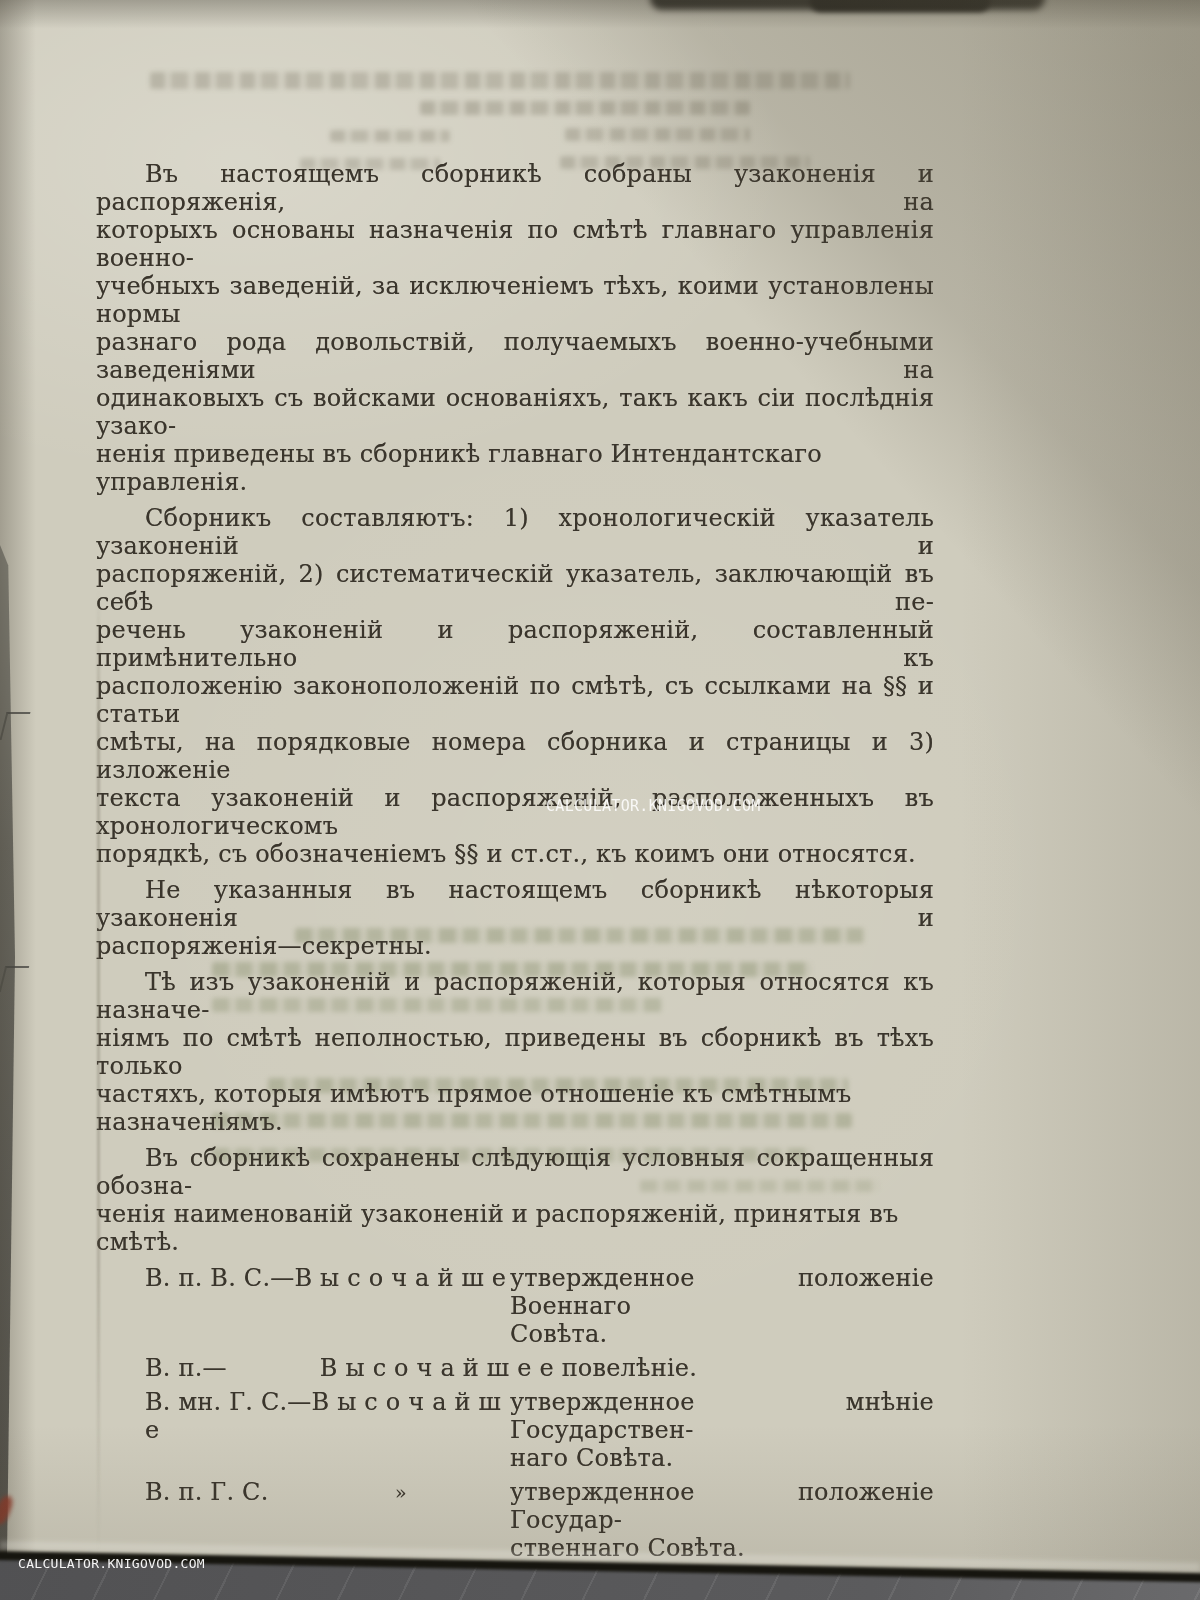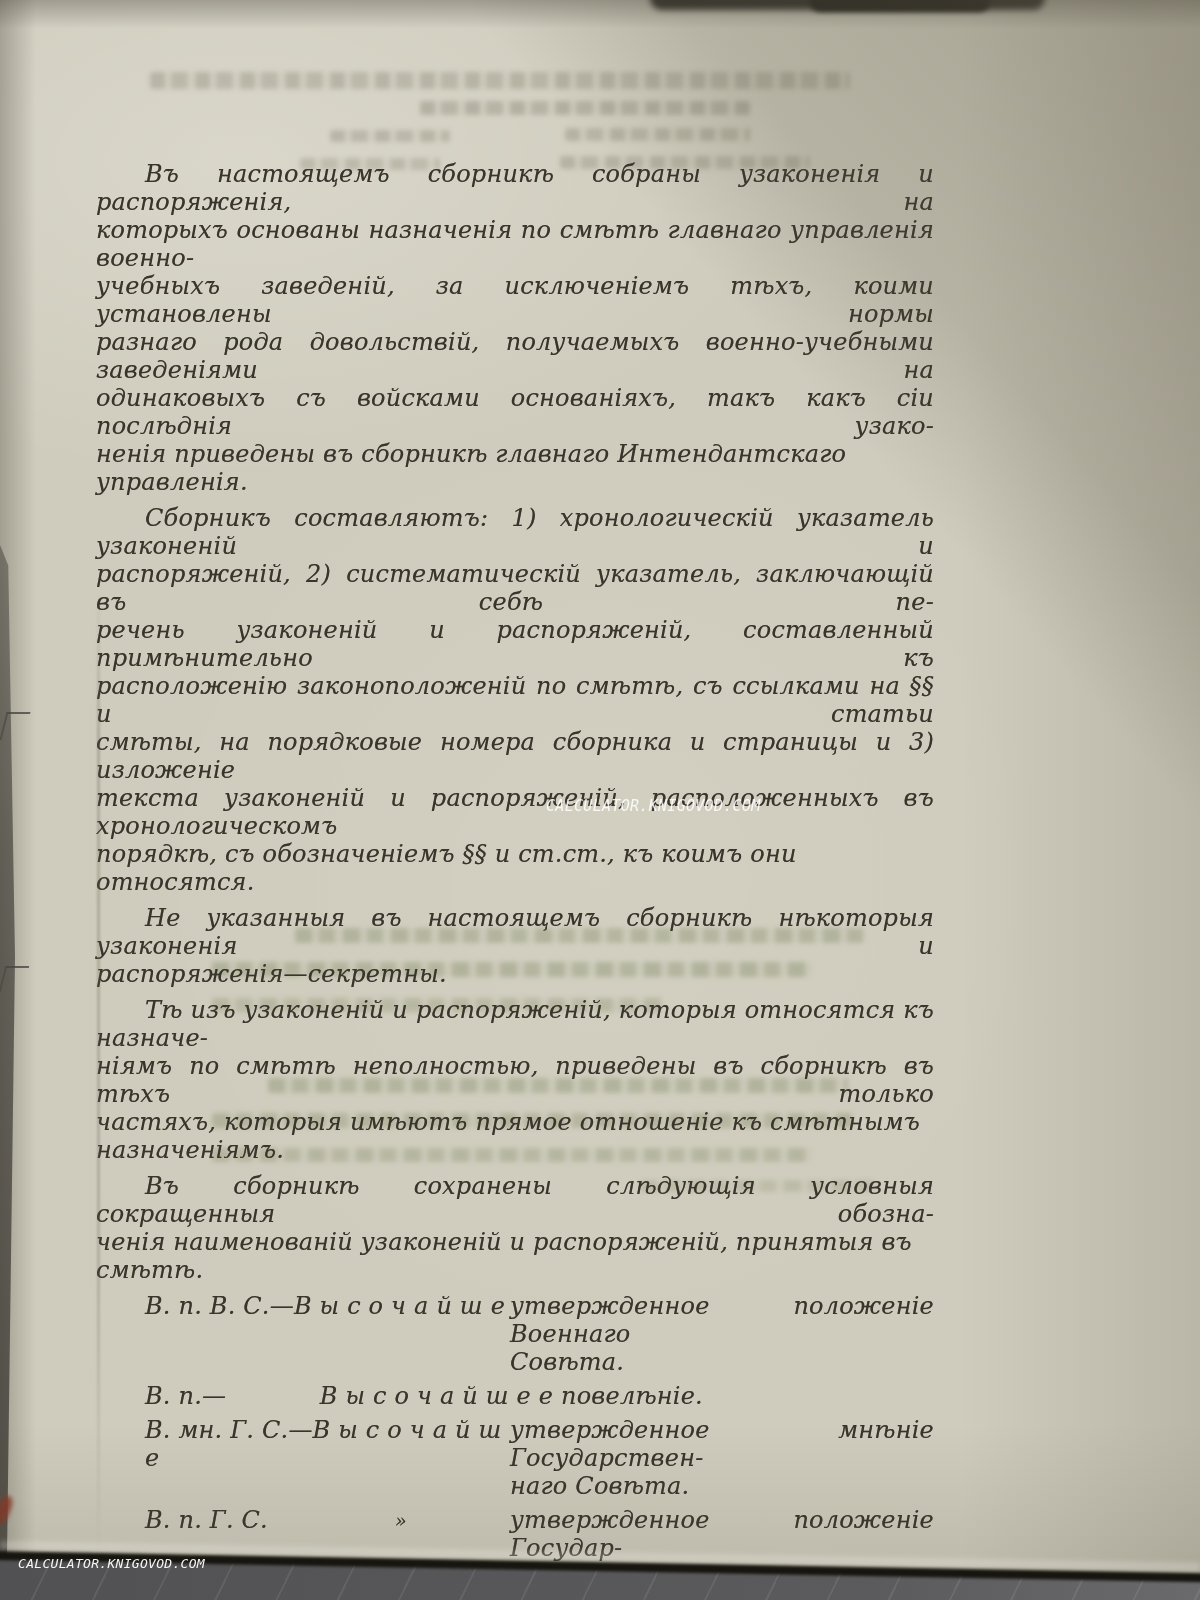--- a/index.html
+++ b/index.html
@@ -1,18 +1,18 @@
 <!DOCTYPE html>
 <html><head>
 <meta charset="utf-8">
 <style>
   html,body{margin:0;padding:0;background:#3a3a3c;}
   body{width:1200px;height:1600px;position:relative;overflow:hidden;
        font-family:"DejaVu Serif","Liberation Serif",serif;}
-  .stage{position:absolute;inset:0;font-style:italic;}
+  .stage{position:absolute;inset:0;}
 
   
   .paper{position:absolute;inset:0;background-color:#cfccbd;
     background-image:
       radial-gradient(900px 520px at 20% 10%, rgba(255,255,250,0.22), transparent 62%),
       radial-gradient(700px 700px at 50% 55%, rgba(255,255,248,0.07), transparent 70%);}
 
   
   .shade{position:absolute;inset:0;pointer-events:none;z-index:6;
     background-image:

